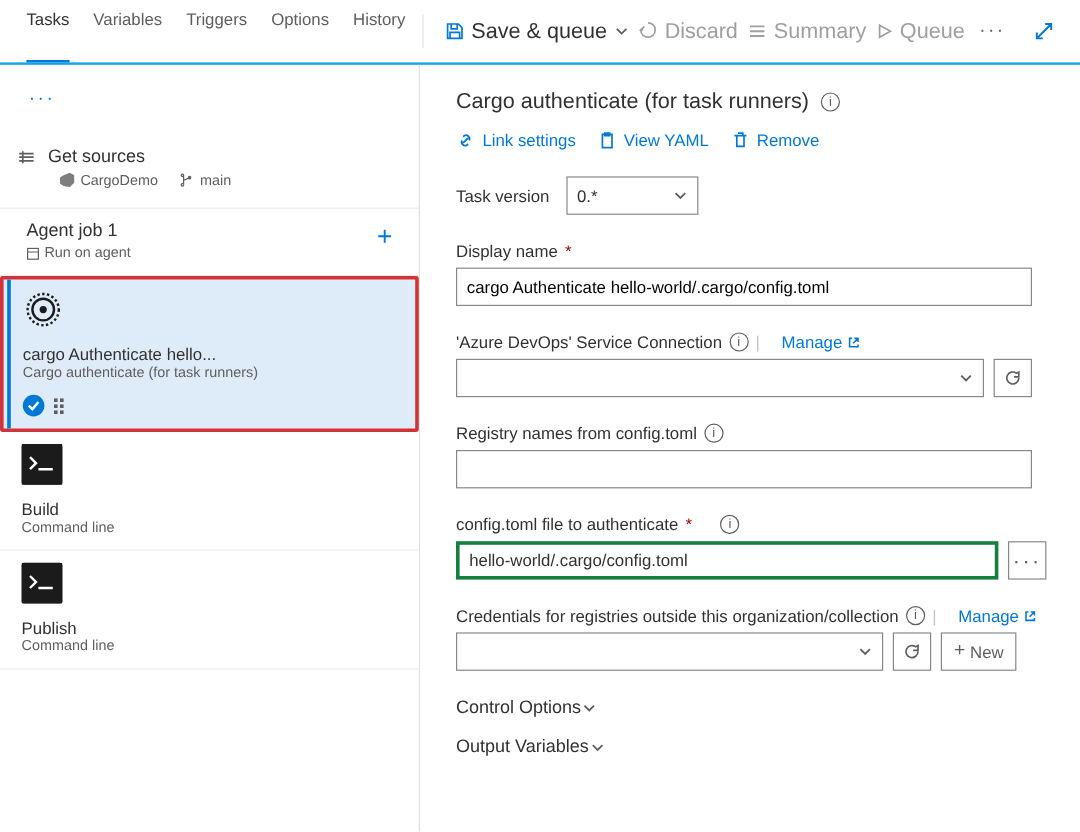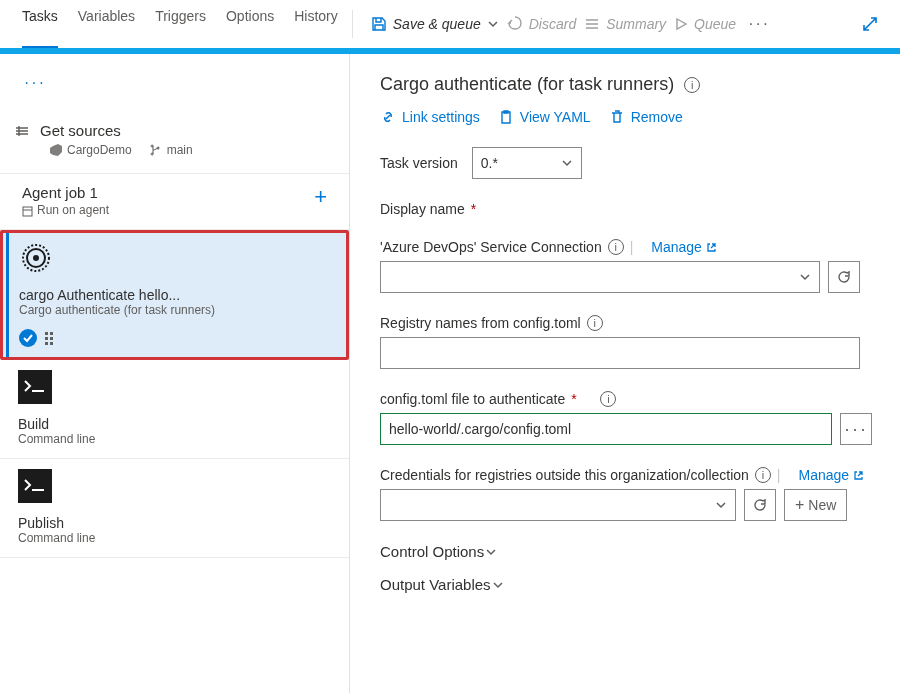--- a/index.html
+++ b/index.html
@@ -1,25 +1,25 @@
 <!DOCTYPE html>
 <html><head>
 <meta charset="utf-8">
 <style>
   * { box-sizing: border-box; margin: 0; padding: 0; font-family: "Segoe UI", -apple-system, sans-serif; }
   body { width: 900px; height: 693px; overflow: hidden; background: #fff; color: #323130; font-size: 14px; display: flex; flex-direction: column; }
 
   
-  .topbar { height: 54px; border-bottom: 6px solid #0ea5e9; display:flex; align-items:center; padding:0 16px 0 0; }
+  .topbar { height: 54px; border-bottom: 2px solid #0ea5e9; display:flex; align-items:center; padding:0 16px 0 0; }
   .tabs { display:flex; gap: 20px; padding-left: 22px; align-items: flex-start; height:100%; }
   .tab { padding-top: 8px; font-size: 14px; color: #605e5c; cursor:pointer; height:100%; display:flex; align-items:flex-start; }
   .tab.active { color:#323130; font-weight:400; position:relative; }
   .tab.active::after { content:""; position:absolute; bottom:0; left:0; right:0; height:2px; background:#0078d4; }
   .tb-sep { width:1px; height:28px; background:#e1e1e1; margin: 0 14px; }
-  .tb-action { display:flex; align-items:center; gap:6px; font-size:14px; color:#323130; cursor:pointer; padding:6px 4px;font-style:italic;}
+  .tb-action { display:flex; align-items:center; gap:6px; font-size:18px; color:#323130; cursor:pointer; padding:6px 4px;}
   .tb-action.muted { color:#a19f9d; }
   .tb-action svg { flex-shrink:0; }
   .tb-spacer { flex:1; }
   .tb-overflow { color:#605e5c; padding:4px 8px; cursor:pointer; letter-spacing:2px; font-size:16px;}
   .expand-icon{ color:#0078d4; padding:6px;}
 
   
   .body { display:flex; flex:1; min-height:0; }
   .left { width:350px; border-right:1px solid #e1e1e1; display:flex; flex-direction:column; }
   .right { flex:1; padding: 20px 12px 12px 30px; overflow:hidden; }
@@ -70,21 +70,21 @@
   .pipe { color:#c8c6c4;}
   .link { color:#0078d4; cursor:pointer; display:inline-flex; align-items:center; gap:4px;margin-left:12px;}
 
   .tinput { width:100%; border:1px solid #8a8886; height:32px; padding:0 8px; font-size:14px; }
   .tinput.wide { width:480px;}
   .sel { width:110px; border:1px solid #8a8886; height:32px; padding:0 8px; display:flex; align-items:center; justify-content:space-between; cursor:pointer;}
   .dd { border:1px solid #8a8886; height:32px; padding:0 8px; display:flex; align-items:center; justify-content:space-between; cursor:pointer; background:#fff;}
   .row-dd { display:flex; align-items:center; gap:8px;}
   .iconbtn { width:32px; height:32px; border:1px solid #8a8886; display:flex; align-items:center; justify-content:center; cursor:pointer; color:#605e5c;}
   .pathrow{ display:flex; align-items:stretch; gap:8px; }
-  .pathbox{ flex:1; border:1px solid #15803d; height:32px; padding:6px 8px; font-size:14px; display:flex; align-items:center;}
+  .pathbox{ flex:1; border:3px solid #15803d; height:32px; padding:6px 8px; font-size:14px; display:flex; align-items:center;}
 
   .collapse { font-size:15px; color:#323130; margin-top:16px; display:flex; align-items:center; gap:1px; cursor:pointer;}
   .chev { display:inline-block; }
   .info-ic{ width:16px; height:16px; border:1px solid #605e5c; border-radius:50%; display:inline-flex; align-items:center; justify-content:center; font-size:11px; color:#605e5c;}
   svg{ display:block;}
 </style>
 </head>
 <body>
 
 <div class="topbar">
@@ -267,20 +267,21 @@
             <path fill="none" stroke="#605e5c" stroke-width="1.5" d="M2 4l4 4 4-4"></path>
           </svg>
       </div>
     </div>
 
     <div class="field">
       <div class="flabel">
         <span>Display name</span>
         <span class="req">*</span>
       </div>
+      <input class="tinput wide" value="cargo Authenticate hello-world/.cargo/config.toml" style="">
     </div>
 
     <div class="field">
       <div class="flabel">
         <span>'Azure DevOps' Service Connection</span>
         <span class="info-ic">i</span>
         <span class="pipe">|</span>
         <span class="link">
           <span>Manage</span>
           <svg width="11" height="11" viewBox="0 0 11 11">

